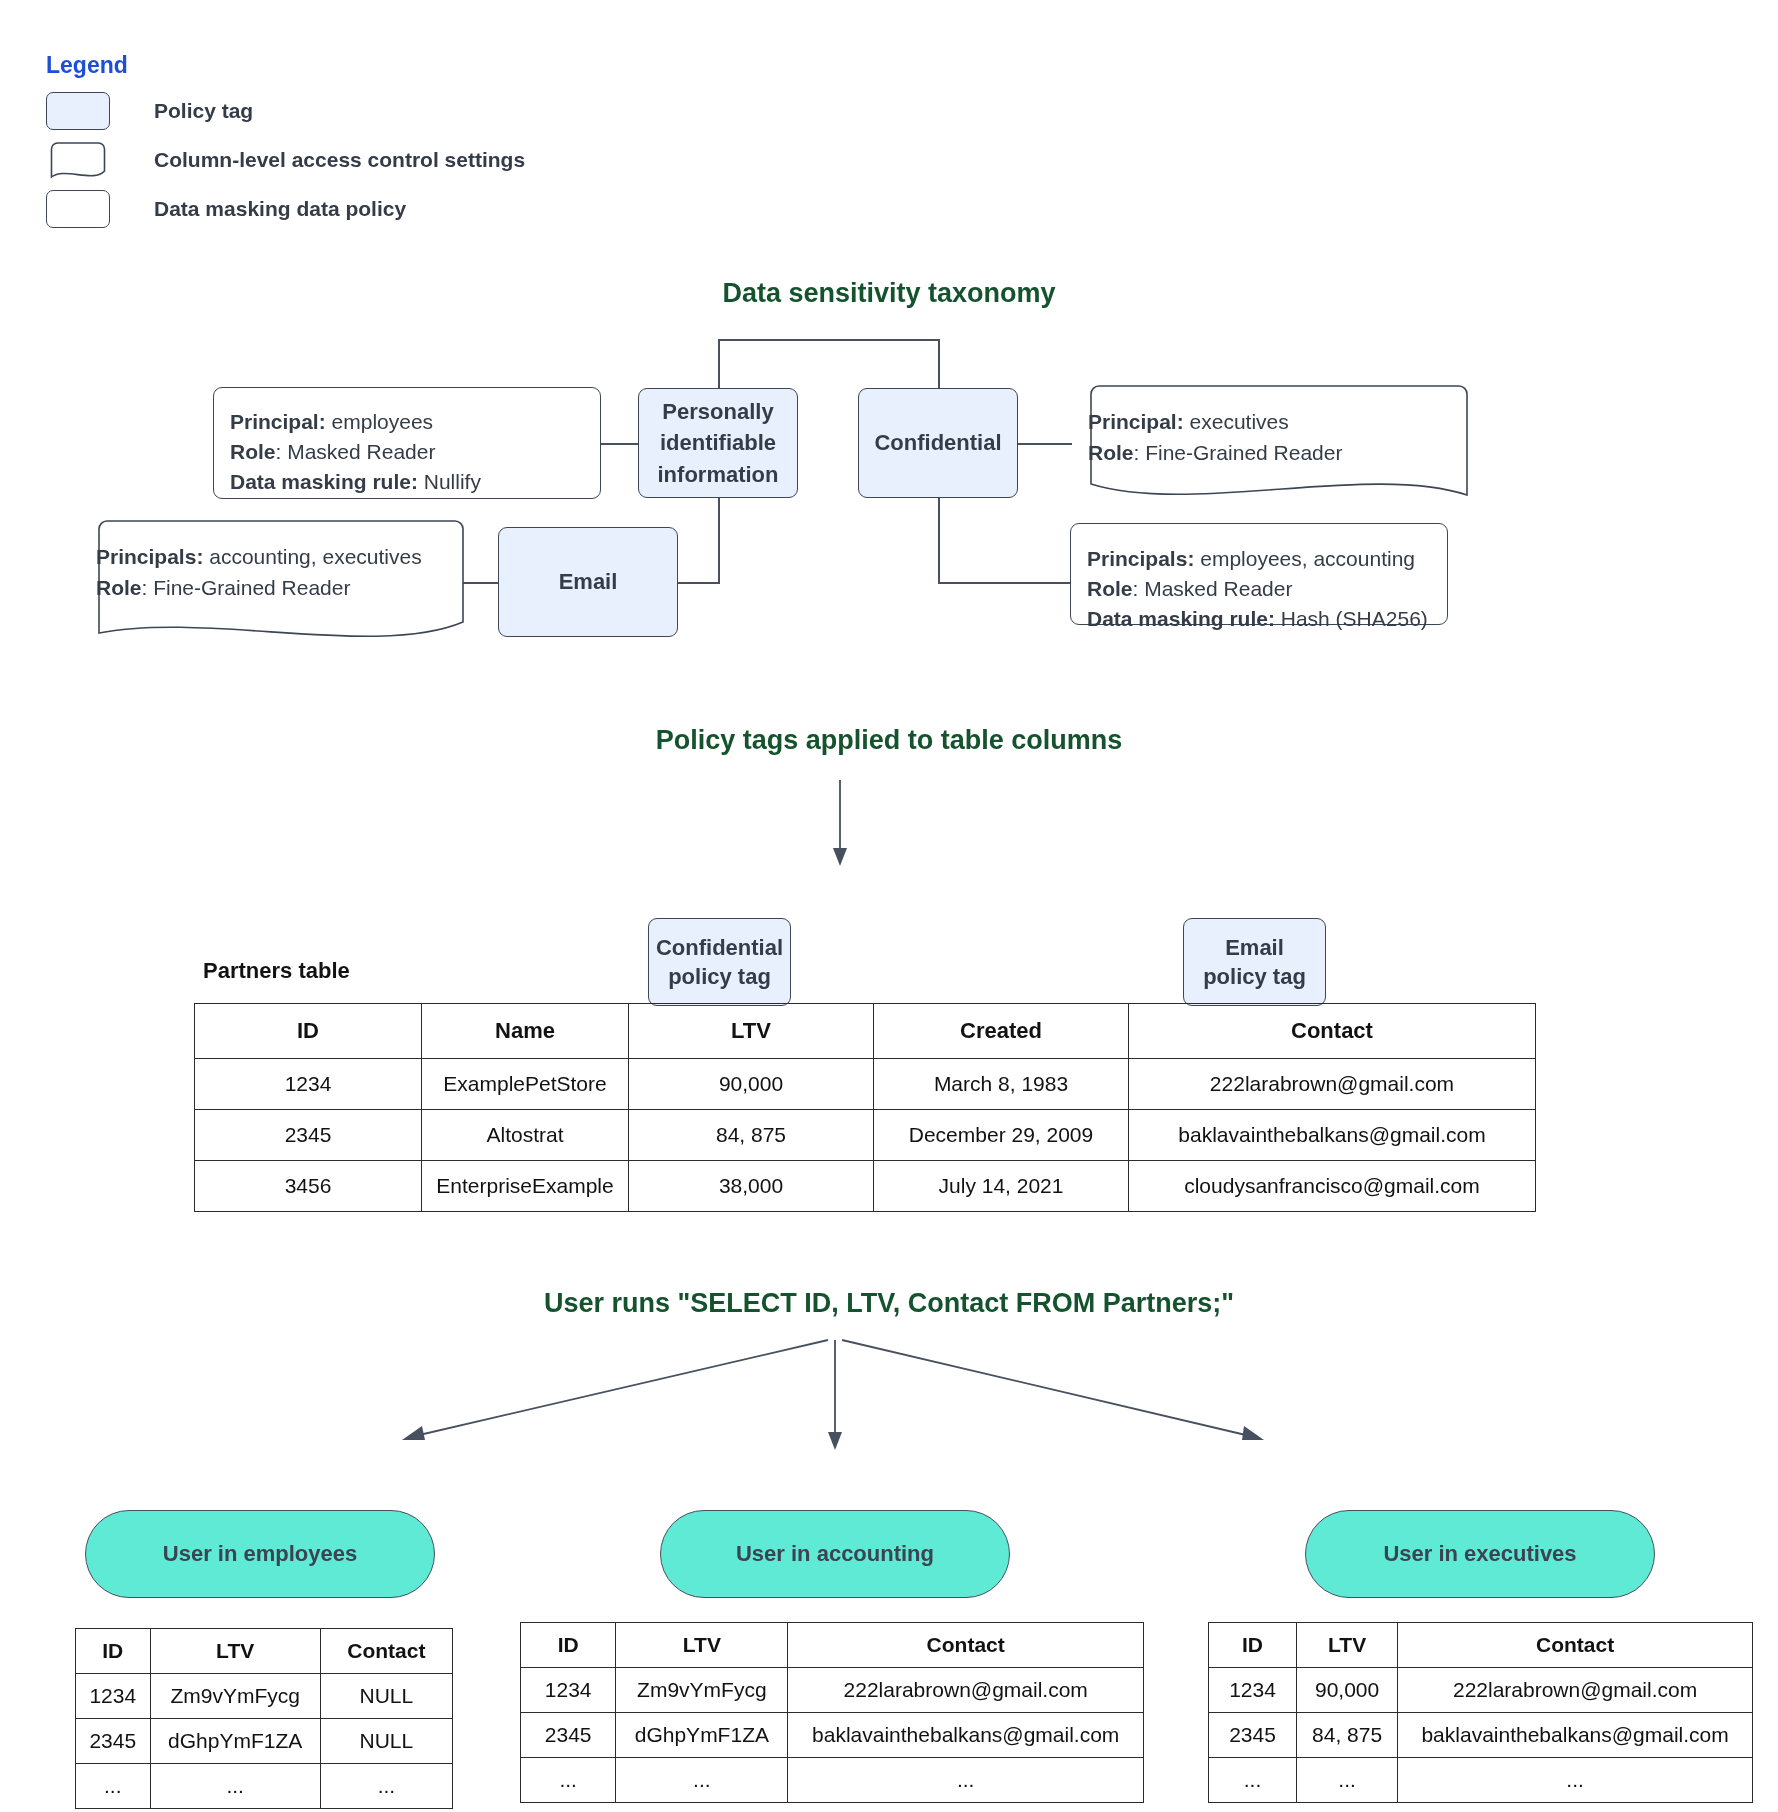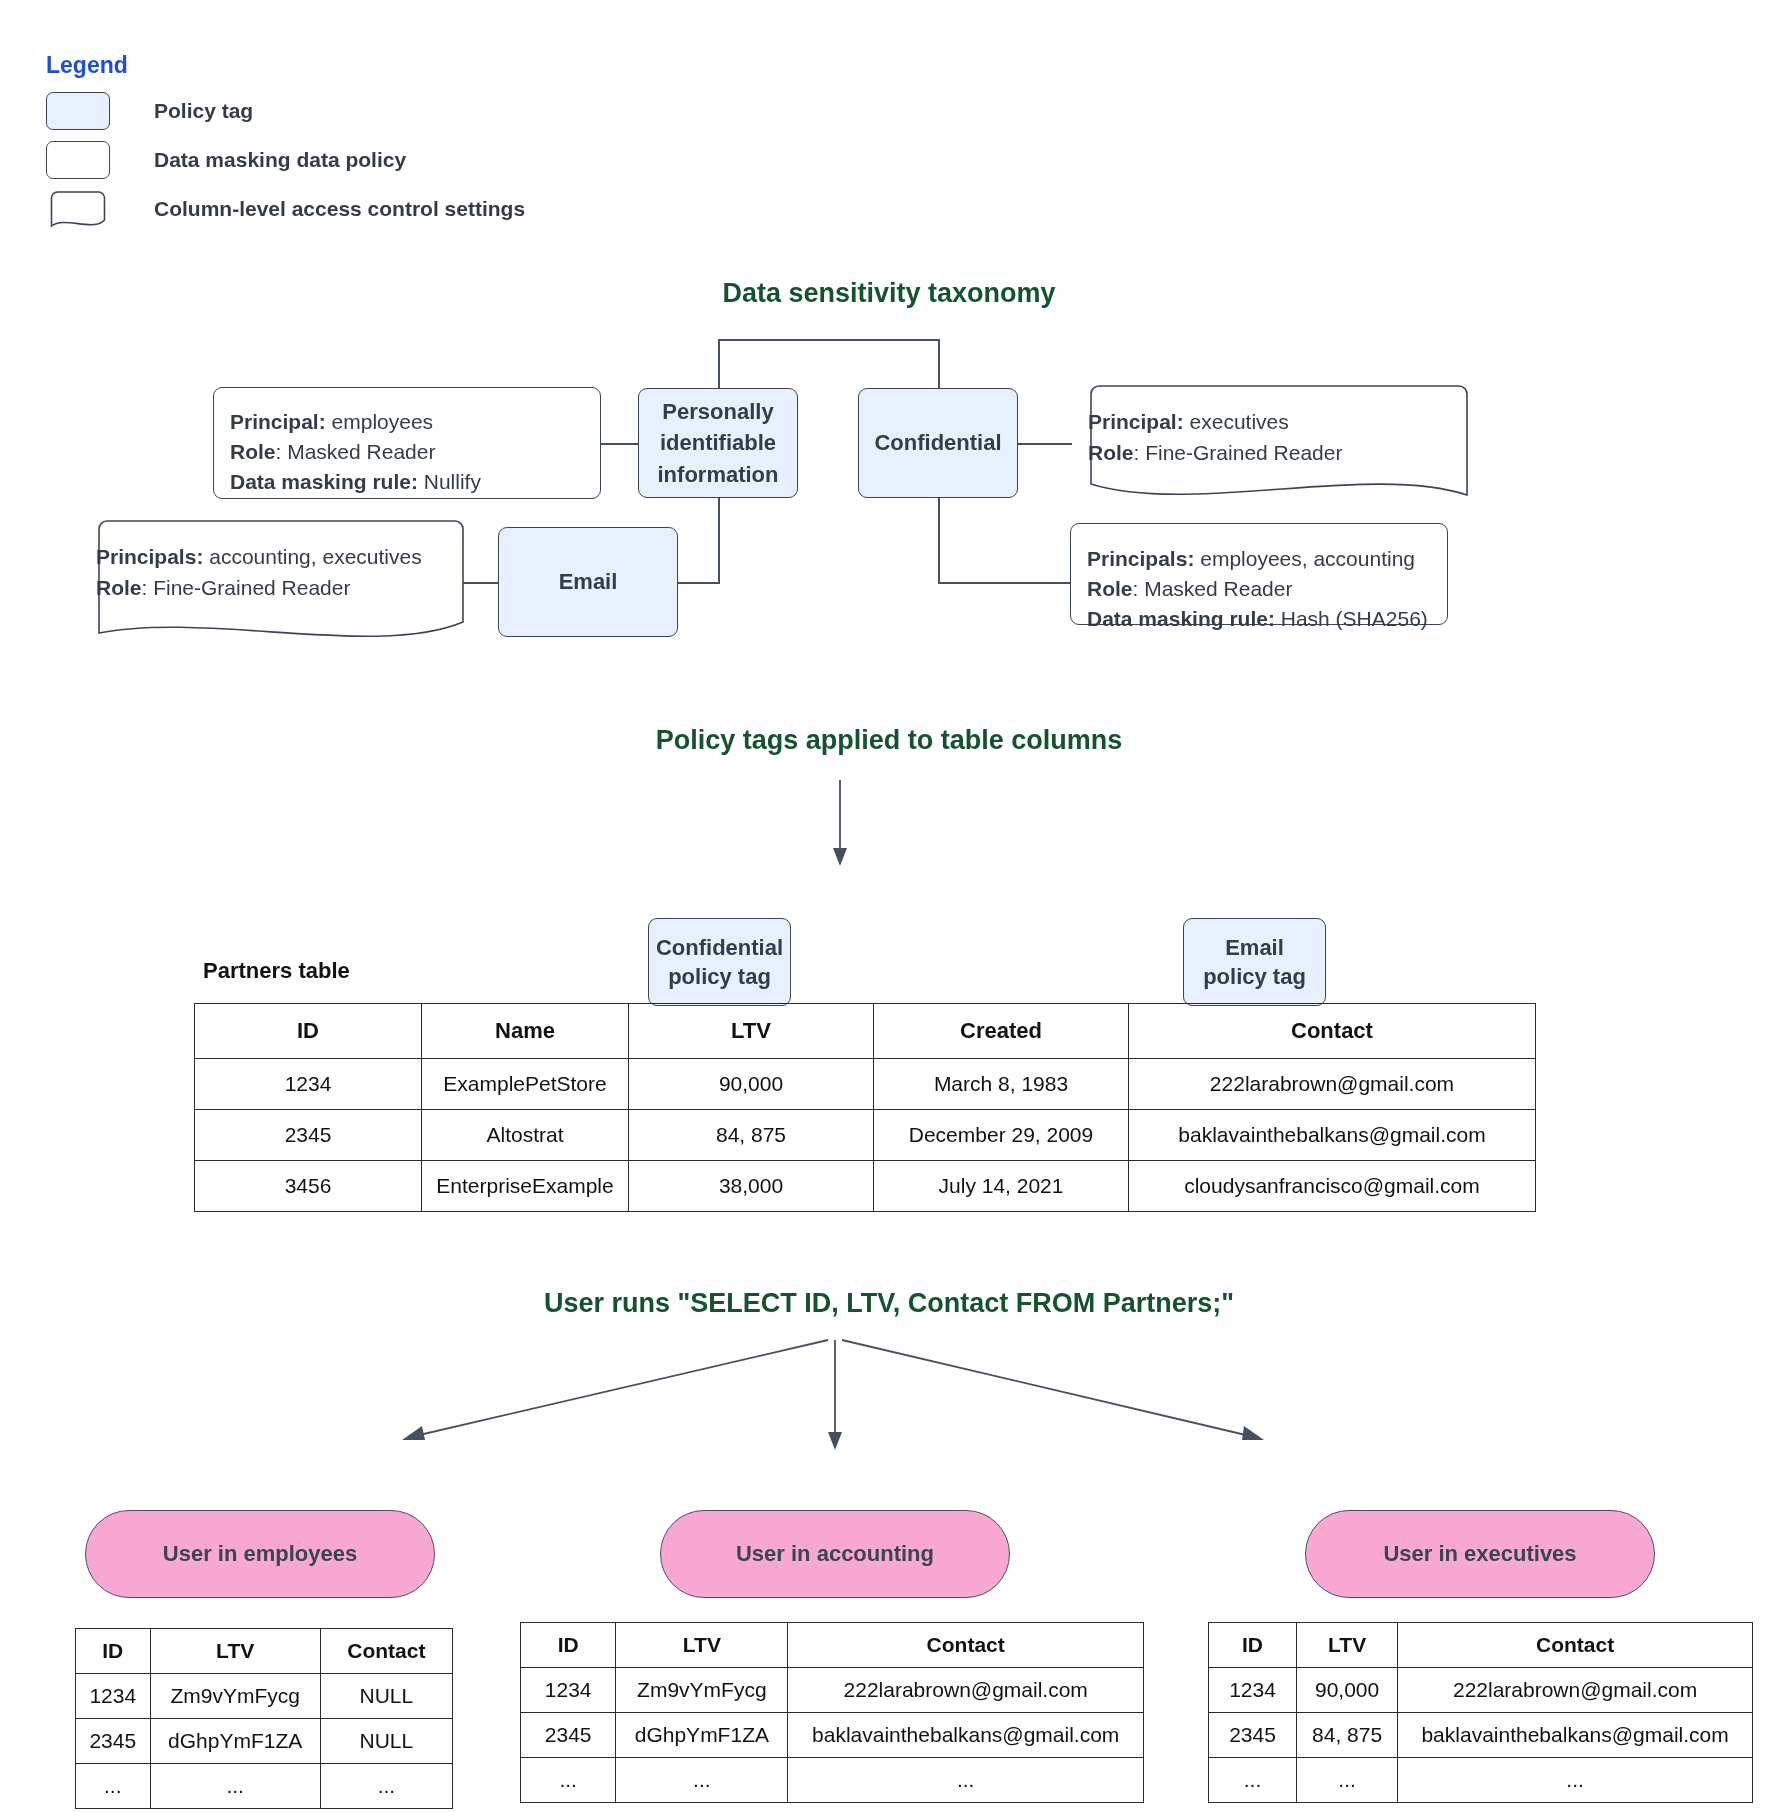--- a/index.html
+++ b/index.html
@@ -54,50 +54,50 @@
   table th{font-weight:bold;}
   .t-partners{position:absolute;}
   .t-partners th{height:54px;font-size:22px;}
   .t-partners td{height:50px;}
   .t-res{position:absolute;}
   .t-res th{height:44px;font-size:21px;}
   .t-res td{height:44px;font-size:21px;}
 
   .ellipse{
     position:absolute;box-sizing:border-box;border:1.6px solid #46505e;
-    border-radius:999px;background:#f9a8d4;display:flex;align-items:center;
+    border-radius:999px;background:#5eead4;display:flex;align-items:center;
     justify-content:center;font-size:22px;font-weight:bold;color:#3b4452;
   }
   .lbl-bold{position:absolute;font-size:22px;font-weight:bold;color:#121212;}
   svg{display:block;overflow:visible;}
 </style>
 </head>
 <body>
 
 <div class="abs" id="legend">
   <div class="leg-title">Legend</div>
 
   <div class="leg-row">
     <div class="leg-swatch tag"></div>
     <div class="leg-label">Policy tag</div>
-  </div>
-
-  <div class="leg-row">
-    <div class="leg-swatch mask"></div>
-    <div class="leg-label">Data masking data policy</div>
   </div>
 
   <div class="leg-row">
     <div class="leg-swatch col">
       <svg width="64" height="42" viewBox="0 0 64 42">
         <path d="M5.5 8 A6 6 0 0 1 11.5 2 L52.5 2 A6 6 0 0 1 58.5 8 L58.5 30
                  C48 42 18 26 5.5 36 Z" fill="#ffffff" stroke="#3d4654" stroke-width="1.6"></path>
       </svg>
     </div>
     <div class="leg-label">Column-level access control settings</div>
+  </div>
+
+  <div class="leg-row">
+    <div class="leg-swatch mask"></div>
+    <div class="leg-label">Data masking data policy</div>
   </div>
 </div>
 
 <div class="abs sec-title" style="left:0;top:278px;width:1778px;">Data sensitivity taxonomy</div>
 
 <div class="abs" style="left:0;top:0;">
 
   <div class="ln lnh" style="left:718px;top:339px;width:222px;"></div>
   <div class="ln lnv" style="left:718px;top:339px;height:50px;"></div>
   <div class="ln lnv" style="left:938px;top:339px;height:50px;"></div>

